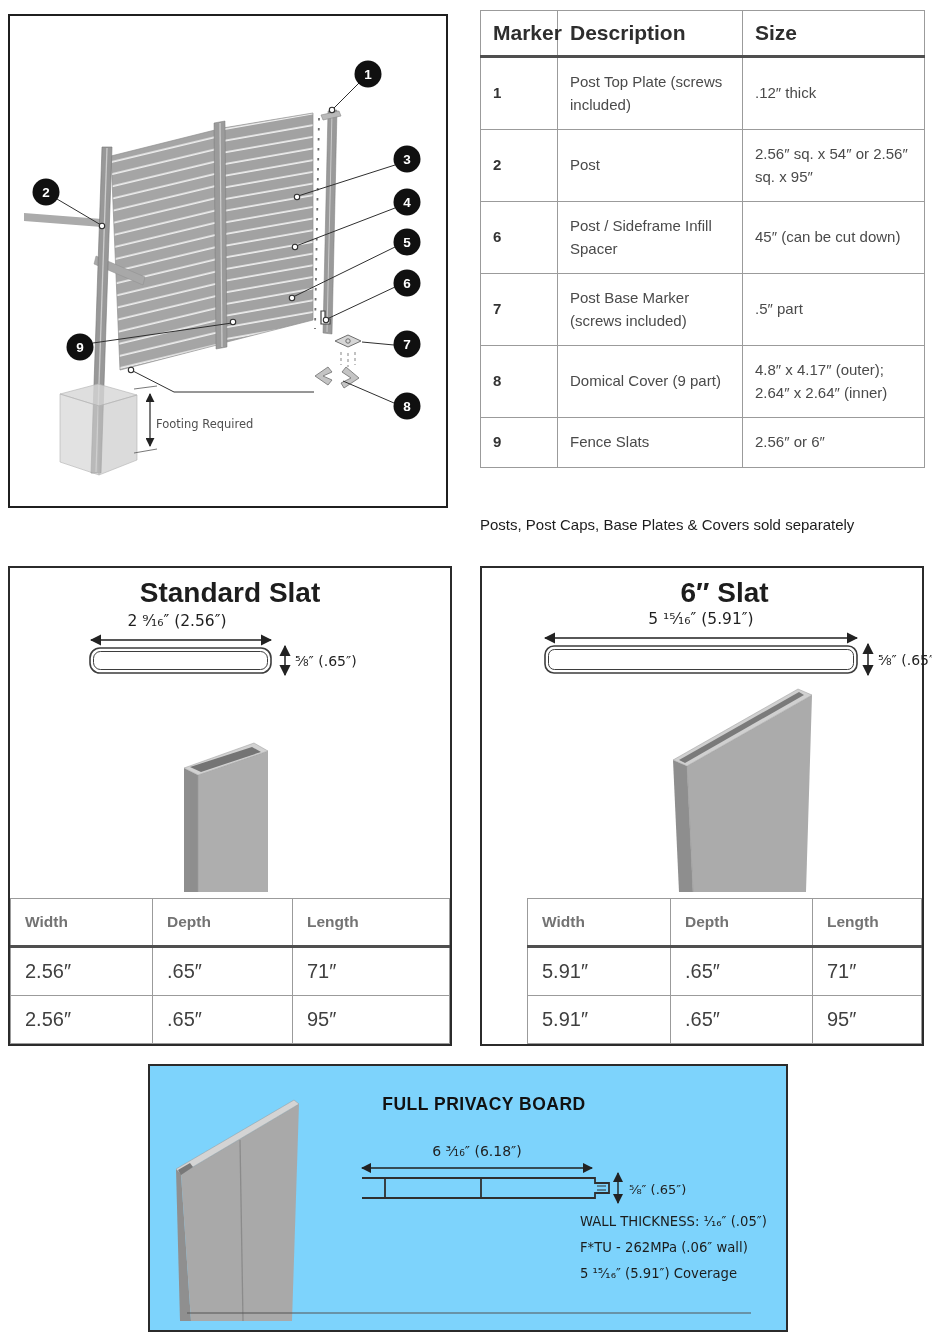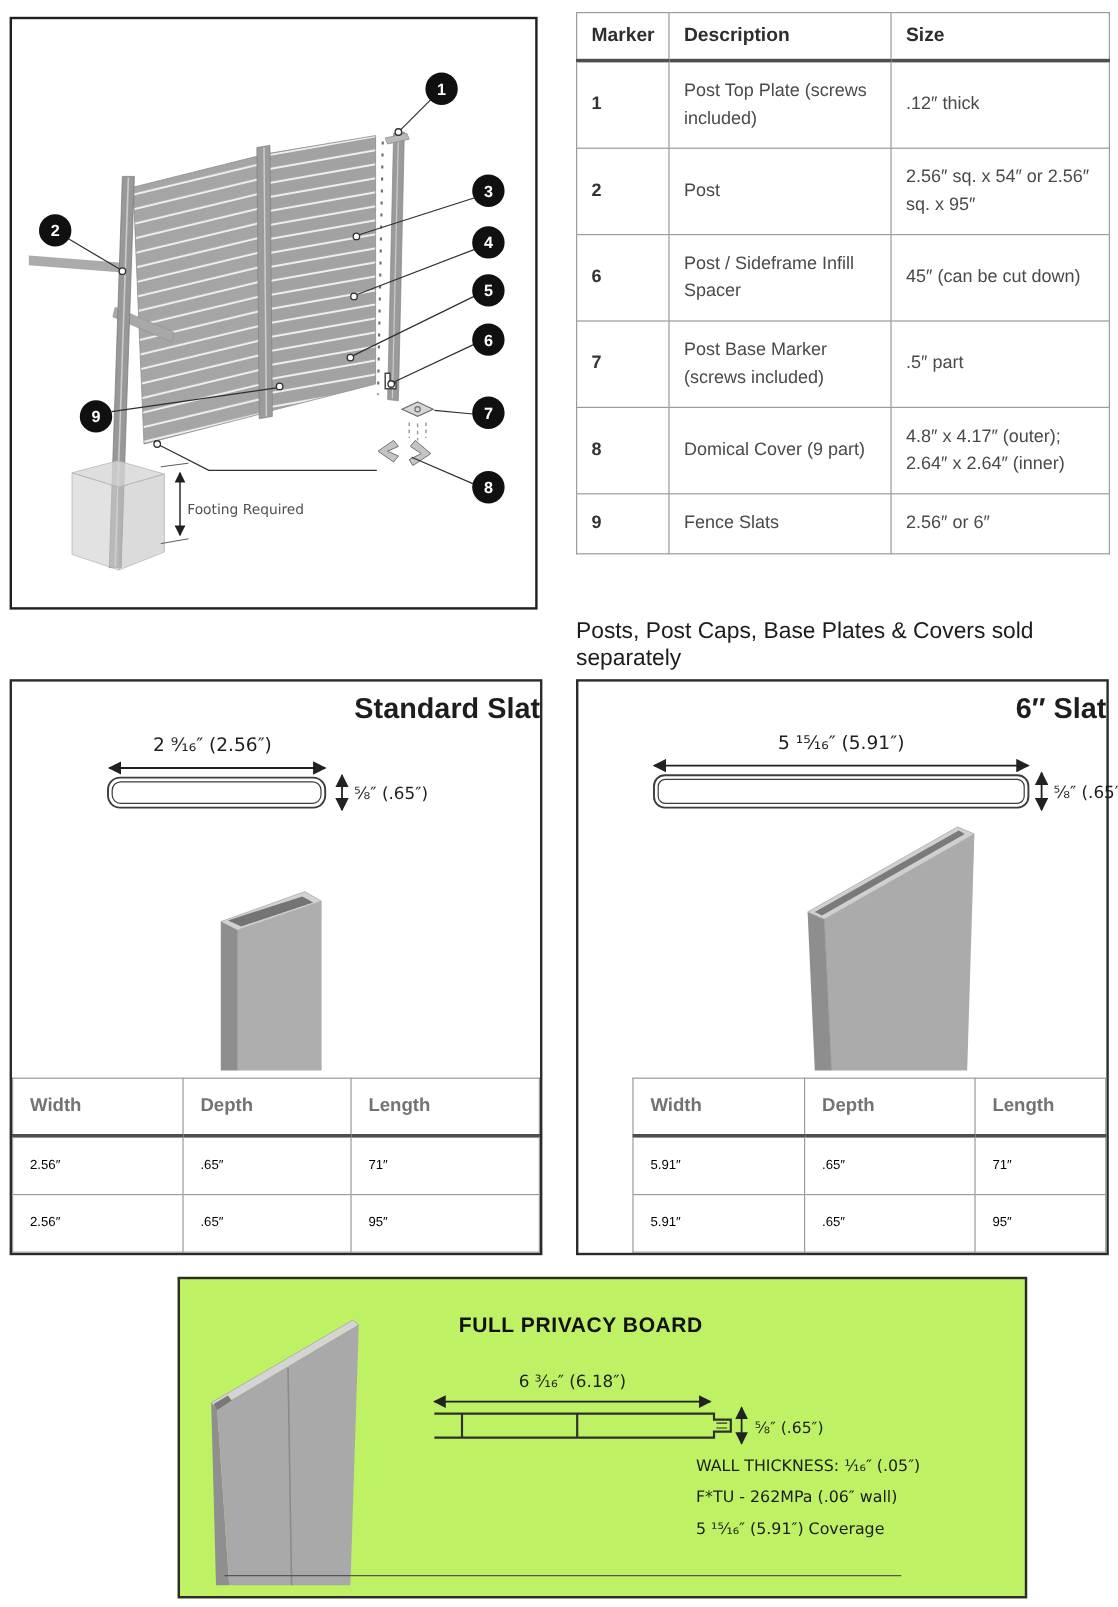--- a/index.html
+++ b/index.html
@@ -12,39 +12,39 @@
 
   
   #fence-panel { left:8px; top:14px; width:440px; height:494px; border:2px solid #1f1f1f; background:#fff; }
   #fence-panel svg { display:block; }
 
   
   #parts-table-wrap { left:480px; top:10px; width:444px; }
   table { border-collapse:collapse; width:100%; }
   #parts-table { border:1px solid #9b9b9b; table-layout:fixed; }
   #parts-table th, #parts-table td { border:1px solid #9b9b9b; text-align:left; vertical-align:middle; }
-  #parts-table th { font-size:16px; font-weight:700; color:#2e2e2e; padding:10px 12px; border-bottom:3px solid #4f4f4f; }
+  #parts-table th { font-size:21px; font-weight:700; color:#2e2e2e; padding:10px 12px; border-bottom:3px solid #4f4f4f; }
   #parts-table td { font-size:15px; color:#4a4a4a; padding:13px 12px; line-height:1.5; }
   #parts-table td.marker-cell { font-weight:600; color:#333; }
-  #table-footnote { left:480px; top:516px; width:444px; font-size:19px; color:#1c1c1c; }
+  #table-footnote { left:480px; top:516px; width:444px; font-size:15px; color:#1c1c1c; }
 
   
   .slat-panel { top:566px; width:444px; height:480px; border:2px solid #2b2b2b; background:#fff;
                 display:flex; flex-direction:column; }
   #std-panel { left:8px; }
   #six-panel { left:480px;padding-left:45px; }
-  .panel-title { height:34px; padding-top:9px; text-align:right; font-size:24px; font-weight:600; color:#1d1d1d; }
+  .panel-title { height:34px; padding-top:9px; text-align:center; font-size:28px; font-weight:600; color:#1d1d1d; }
   .slat-panel svg { flex:0 0 296px; display:block; }
   .spec-table { table-layout:fixed; flex:1; }
   .spec-table th, .spec-table td { border:1px solid #9b9b9b; text-align:left; padding:0 14px; }
   .spec-table th { font-size:15.5px; font-weight:700; color:#737373; height:48px; border-bottom:3px solid #4f4f4f; }
-  .spec-table td { font-size:11px; color:#000000; height:48px; }
+  .spec-table td { font-size:20px; color:#404040; height:48px; }
 
   
-  #privacy-panel { left:148px; top:1064px; width:708px; height:268px; border:2px solid #2b2b2b; background:#bef264; }
+  #privacy-panel { left:148px; top:1064px; width:640px; height:268px; border:2px solid #2b2b2b; background:#7dd3fc; }
 
   .dimfont { font-family:"DejaVu Sans", sans-serif; }
 </style>
 </head>
 <body>
 
 <div class="abs" id="fence-panel">
   <svg width="436" height="490" viewBox="0 0 436 490">
     <defs>
       <marker id="arr" viewBox="0 0 10 10" refX="9" refY="5" markerWidth="7.5" markerHeight="7.5" orient="auto-start-reverse">

